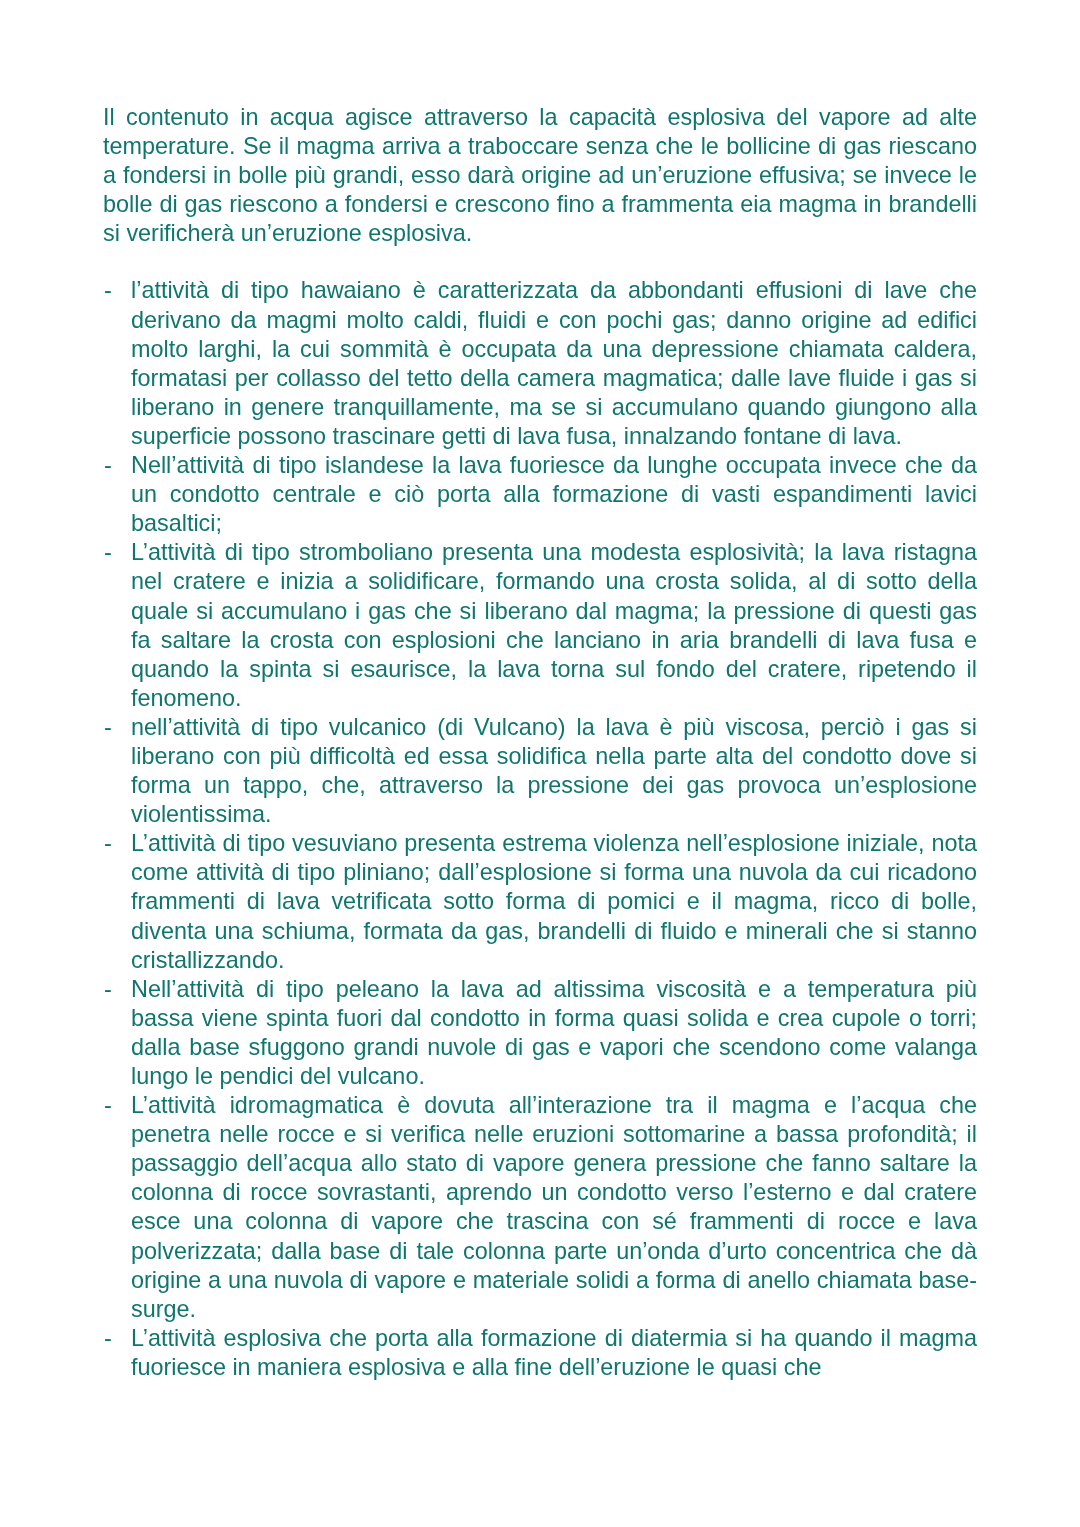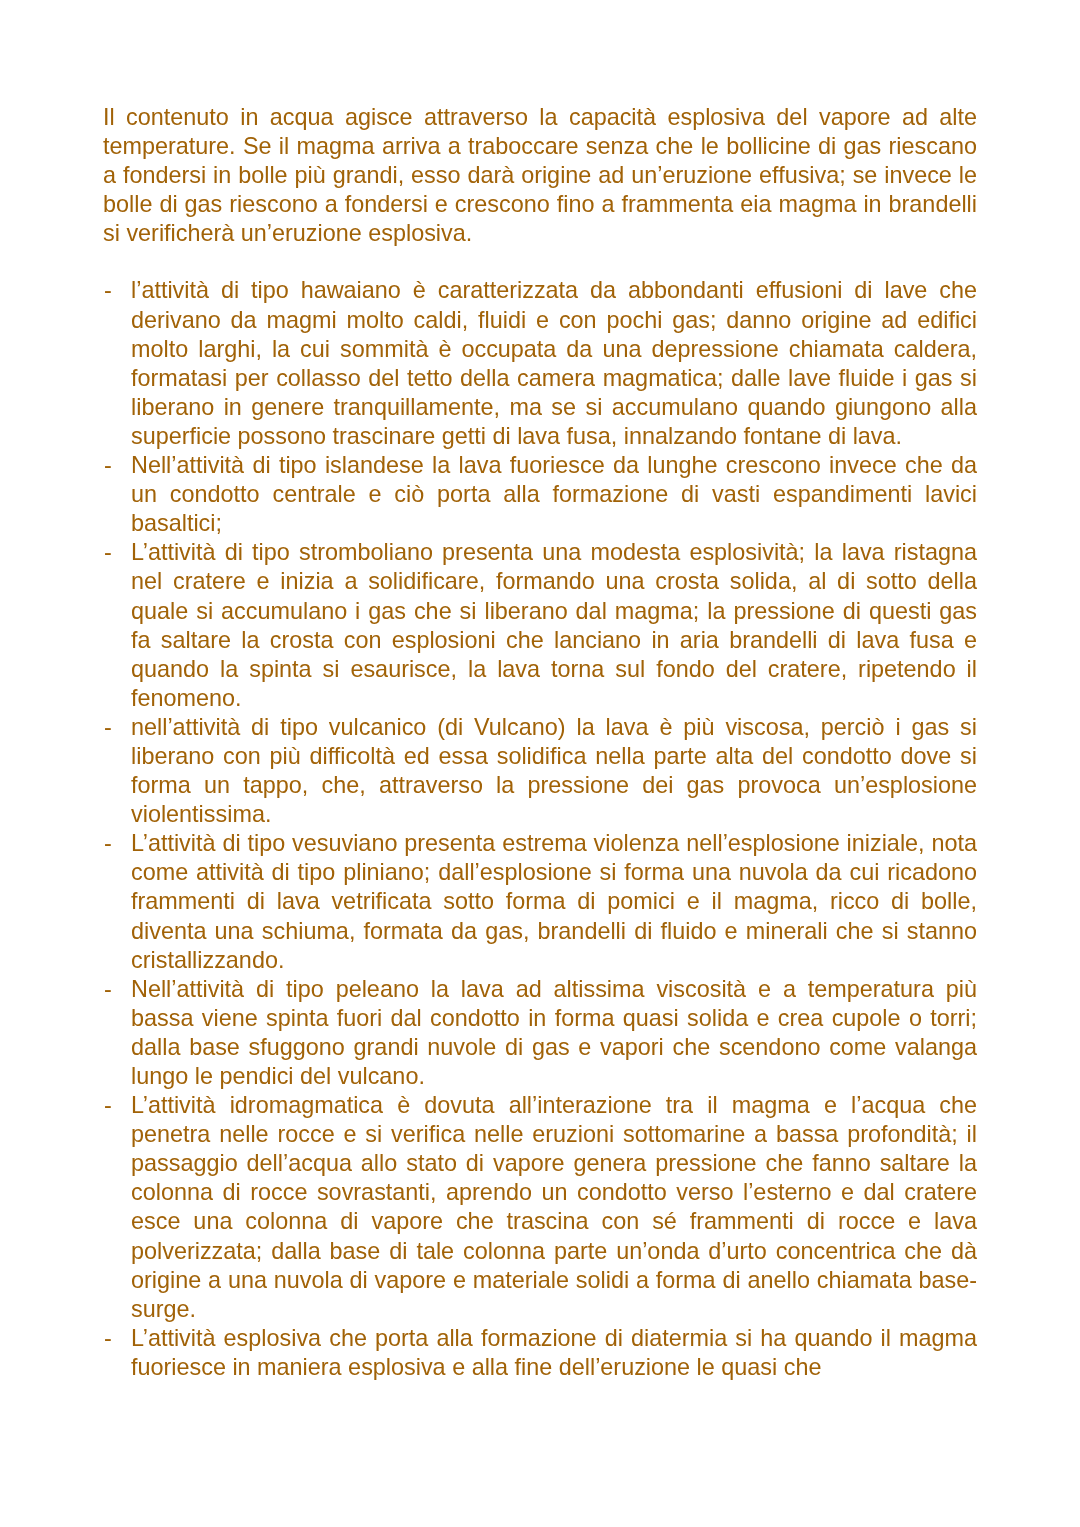--- a/index.html
+++ b/index.html
@@ -5,21 +5,21 @@
   html, body { margin: 0; padding: 0; background: #ffffff; }
   body { width: 1080px; height: 1527px; overflow: hidden; position: relative; }
   .page {
     position: absolute;
     left: 103px;
     top: 103px;
     width: 874px;
     font-family: "Liberation Sans", sans-serif;
     font-size: 23.4px;
     line-height: 29.1px;
-    color: #a16207;
+    color: #0f766e;
   }
   .para {
     margin: 0;
     text-align: justify;
     text-align-last: left;
   }
   .list {
     list-style: none;
     margin: 28px 0 0 0;
     padding: 0;
@@ -42,21 +42,21 @@
 <div class="page">
   <p class="para">Il contenuto in acqua agisce attraverso la capacità esplosiva del vapore ad alte temperature. Se il magma arriva a traboccare senza che le bollicine di gas riescano a fondersi in bolle più grandi, esso darà origine ad un’eruzione effusiva; se invece le bolle di gas riescono a fondersi e crescono fino a frammenta eia magma in brandelli si verificherà un’eruzione esplosiva.</p>
 
   <ul class="list">
     <li class="item">
       <span class="dash">-</span>
       <span>l’attività di tipo hawaiano è caratterizzata da abbondanti effusioni di lave che derivano da magmi molto caldi, fluidi e con pochi gas; danno origine ad edifici molto larghi, la cui sommità è occupata da una depressione chiamata caldera, formatasi per collasso del tetto della camera magmatica; dalle lave fluide i gas si liberano in genere tranquillamente, ma se si accumulano quando giungono alla superficie possono trascinare getti di lava fusa, innalzando fontane di lava.</span>
     </li>
     <li class="item">
       <span class="dash">-</span>
-      <span>Nell’attività di tipo islandese la lava fuoriesce da lunghe crescono invece che da un condotto centrale e ciò porta alla formazione di vasti espandimenti lavici basaltici;</span>
+      <span>Nell’attività di tipo islandese la lava fuoriesce da lunghe occupata invece che da un condotto centrale e ciò porta alla formazione di vasti espandimenti lavici basaltici;</span>
     </li>
     <li class="item">
       <span class="dash">-</span>
       <span>L’attività di tipo stromboliano presenta una modesta esplosività; la lava ristagna nel cratere e inizia a solidificare, formando una crosta solida, al di sotto della quale si accumulano i gas che si liberano dal magma; la pressione di questi gas fa saltare la crosta con esplosioni che lanciano in aria brandelli di lava fusa e quando la spinta si esaurisce, la lava torna sul fondo del cratere, ripetendo il fenomeno.</span>
     </li>
     <li class="item">
       <span class="dash">-</span>
       <span>nell’attività di tipo vulcanico (di Vulcano) la lava è più viscosa, perciò i gas si liberano con più difficoltà ed essa solidifica nella parte alta del condotto dove si forma un tappo, che, attraverso la pressione dei gas provoca un’esplosione violentissima.</span>
     </li>
     <li class="item">

